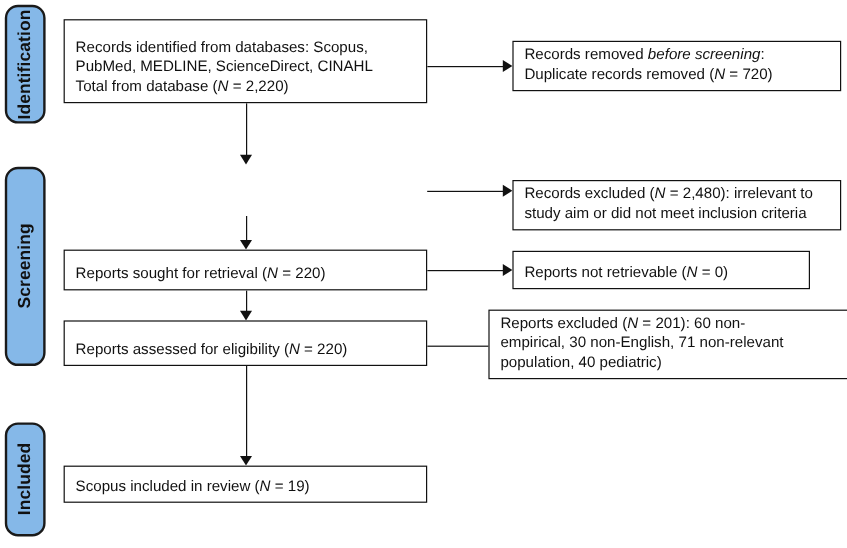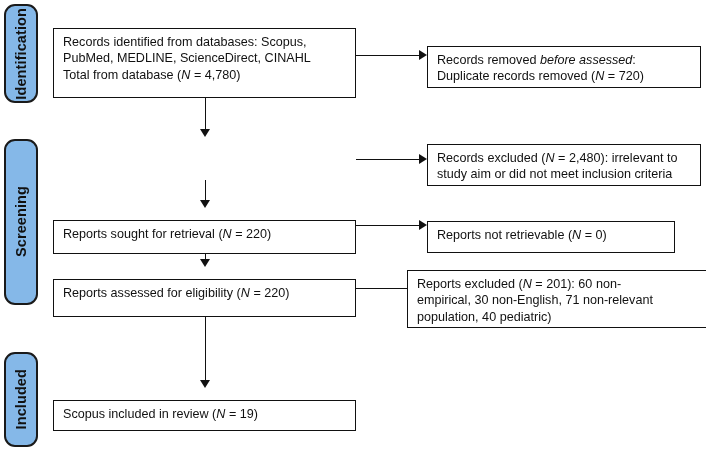--- a/index.html
+++ b/index.html
@@ -41,22 +41,21 @@
   }
 
   
   .flow-box {
     position: absolute;
     box-sizing: border-box;
     background: #ffffff;
     border: 1.6px solid #111111;
     padding: 5px 8px 5px 9px;
     display: flex;
-    align-items: flex-start;
-    margin-top: 12px;
+    align-items: flex-end;
   }
   .flow-box .box-text {
     font-size: 12.6px;
     line-height: 16.4px;
     color: #111111;
   }
   .flow-box .box-text i {
     font-style: italic;
   }
 
@@ -126,21 +125,21 @@
   <div class="conn-h" style="left:356px; top:288px; width:64px;"></div>
   <div class="arrow-right" style="left:419px; top:283px;"></div>
 
   <div class="conn-v" style="left:205px; top:305px; height:76px;"></div>
   <div class="arrow-down" style="left:200px; top:380px;"></div>
 
   <div class="flow-box" style="left:53px; top:16px; width:303px; height:70px;">
     <div class="box-text">
       <span>Records identified from databases: Scopus,</span><br>
       <span>PubMed, MEDLINE, ScienceDirect, CINAHL</span><br>
-      <span>Total from database (</span><i>N</i><span> = 4,780)</span>
+      <span>Total from database (</span><i>N</i><span> = 2,220)</span>
     </div>
   </div>
 
 
   <div class="flow-box" style="left:53px; top:208px; width:303px; height:34px;">
     <div class="box-text">
       <span>Reports sought for retrieval (</span><i>N</i><span> = 220)</span>
     </div>
   </div>
 
@@ -151,26 +150,26 @@
   </div>
 
   <div class="flow-box" style="left:53px; top:388px; width:303px; height:31px;">
     <div class="box-text">
       <span>Scopus included in review (</span><i>N</i><span> = 19)</span>
     </div>
   </div>
 
   <div class="flow-box" style="left:427px; top:34px; width:274px; height:42px;">
     <div class="box-text">
-      <span>Records removed </span><i>before assessed</i><span>:</span><br>
+      <span>Records removed </span><i>before screening</i><span>:</span><br>
       <span>Duplicate records removed (</span><i>N</i><span> = 720)</span>
     </div>
   </div>
 
-  <div class="flow-box" style="left:427px; top:132px; width:274px; height:42px;">
+  <div class="flow-box" style="left:427px; top:150px; width:274px; height:42px;">
     <div class="box-text">
       <span>Records excluded (</span><i>N</i><span> = 2,480): irrelevant to</span><br>
       <span>study aim or did not meet inclusion criteria</span>
     </div>
   </div>
 
   <div class="flow-box" style="left:427px; top:209px; width:248px; height:32px;">
     <div class="box-text">
       <span>Reports not retrievable (</span><i>N</i><span> = 0)</span>
     </div>

